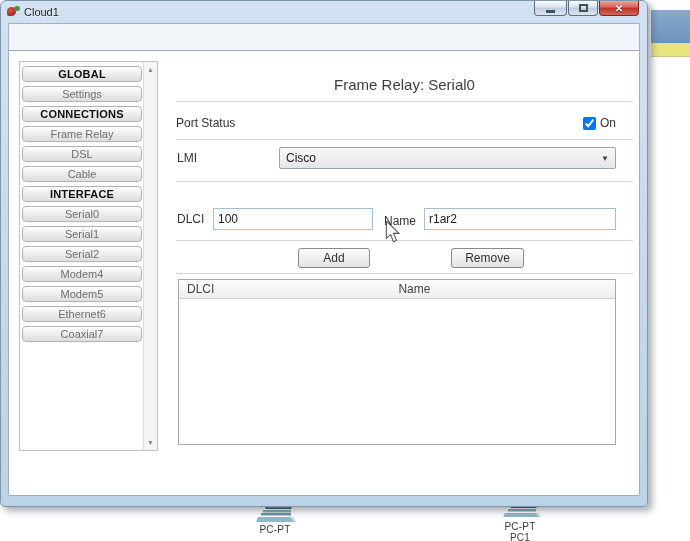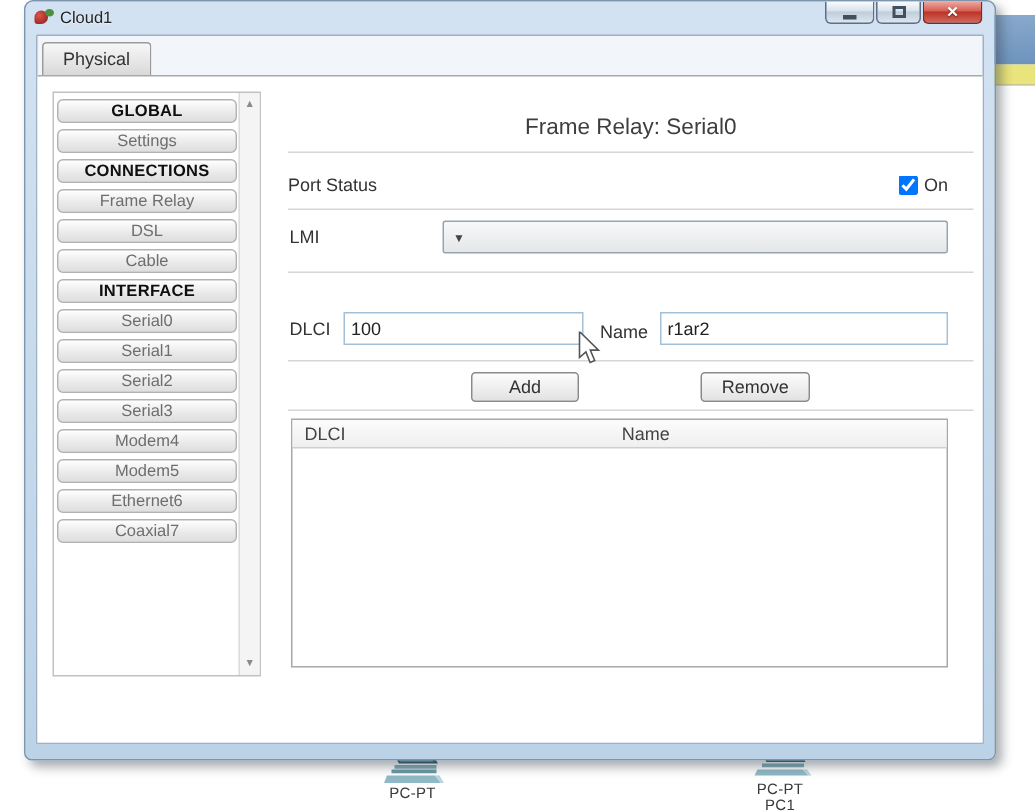--- a/index.html
+++ b/index.html
@@ -8,21 +8,21 @@
 
   
   .bg-strip-blue   { position:absolute; left:651px; right:0; top:10px;  height:33px; background:linear-gradient(#89a9cc,#6d93bd); }
   .bg-strip-yellow { position:absolute; left:651px; right:0; top:43px;  height:14px; background:#e9e47b; border-bottom:1px solid #c9c594; }
 
   .device { position:absolute; width:72px; text-align:center; z-index:1; color:#333; }
   .device .dev-icon { display:block; margin:0 auto; }
   .device .dev-label { font-size:10px; line-height:11px; color:#3a3a3a; letter-spacing:.2px; }
 
   
-  .dialog { position:absolute; left:16px; top:0; width:648px; height:507px; z-index:2;
+  .dialog { position:absolute; left:0; top:0; width:648px; height:507px; z-index:2;
             background:linear-gradient(#d2e2f2,#bcd2e6);
             border:1px solid #7d95ad; border-radius:6px 6px 5px 5px;
             box-shadow:4px 4px 7px rgba(60,70,80,.45);text-decoration:underline; }
 
   .titlebar { position:absolute; left:0; top:0; right:0; height:22px; display:flex; align-items:center; }
   .app-icon { width:13px; height:12px; margin:0 4px 0 6px; position:relative; flex:none; }
   .app-icon .ai-a { position:absolute; left:0; top:1px; width:9px; height:9px; border-radius:50% 50% 50% 2px; background:radial-gradient(circle at 35% 35%, #e0524a, #7e1f1c); }
   .app-icon .ai-b { position:absolute; right:0; top:0; width:6px; height:5px; border-radius:50%; background:#4d8f3c; }
   .title-text { font-size:11px; color:#222; text-shadow:0 1px 1px rgba(255,255,255,.7); }
 
@@ -153,39 +153,37 @@
         <span class="glyph-max"></span>
       </div>
     <div class="win-btn close">
         <span>✕</span>
       </div>
   </div>
 
   <div class="dialog-body">
 
     <div class="tabbar">
-      <div class="tab">Physical</div>
     </div>
 
     <div class="content">
 
       <div class="sidebar">
         <div class="sb-items">
 
         <div class="sb-btn header">GLOBAL</div>
             <div class="sb-btn">Settings</div>
             <div class="sb-btn header">CONNECTIONS</div>
             <div class="sb-btn">Frame Relay</div>
             <div class="sb-btn">DSL</div>
             <div class="sb-btn">Cable</div>
             <div class="sb-btn header">INTERFACE</div>
             <div class="sb-btn">Serial0</div>
             <div class="sb-btn">Serial1</div>
             <div class="sb-btn">Serial2</div>
-            <div class="sb-btn">Serial3</div>
             <div class="sb-btn">Modem4</div>
             <div class="sb-btn">Modem5</div>
             <div class="sb-btn">Ethernet6</div>
             <div class="sb-btn">Coaxial7</div>
           </div>
         <div class="sb-scrollbar">
           <div class="sb-arrow up">▲</div>
           <div class="sb-arrow down">▼</div>
         </div>
       </div>
@@ -200,20 +198,21 @@
           <label class="cb-wrap">
             <input type="checkbox" checked="" style="">
             <span>On</span>
           </label>
         </div>
         <div class="divider d2"></div>
 
         <div class="row-lmi">
           <span class="lmi-label">LMI</span>
           <div class="combo">
+            <span class="combo-text">Cisco</span>
             <span class="combo-arrow">▼</span>
           </div>
         </div>
         <div class="divider d3"></div>
 
         <div class="row-dlci">
           <span class="lbl-dlci">DLCI</span>
           <input class="txt inp-dlci" type="text" value="100" style="">
           <span class="lbl-name">Name</span>
           <input class="txt inp-name" type="text" value="r1ar2" style="">

